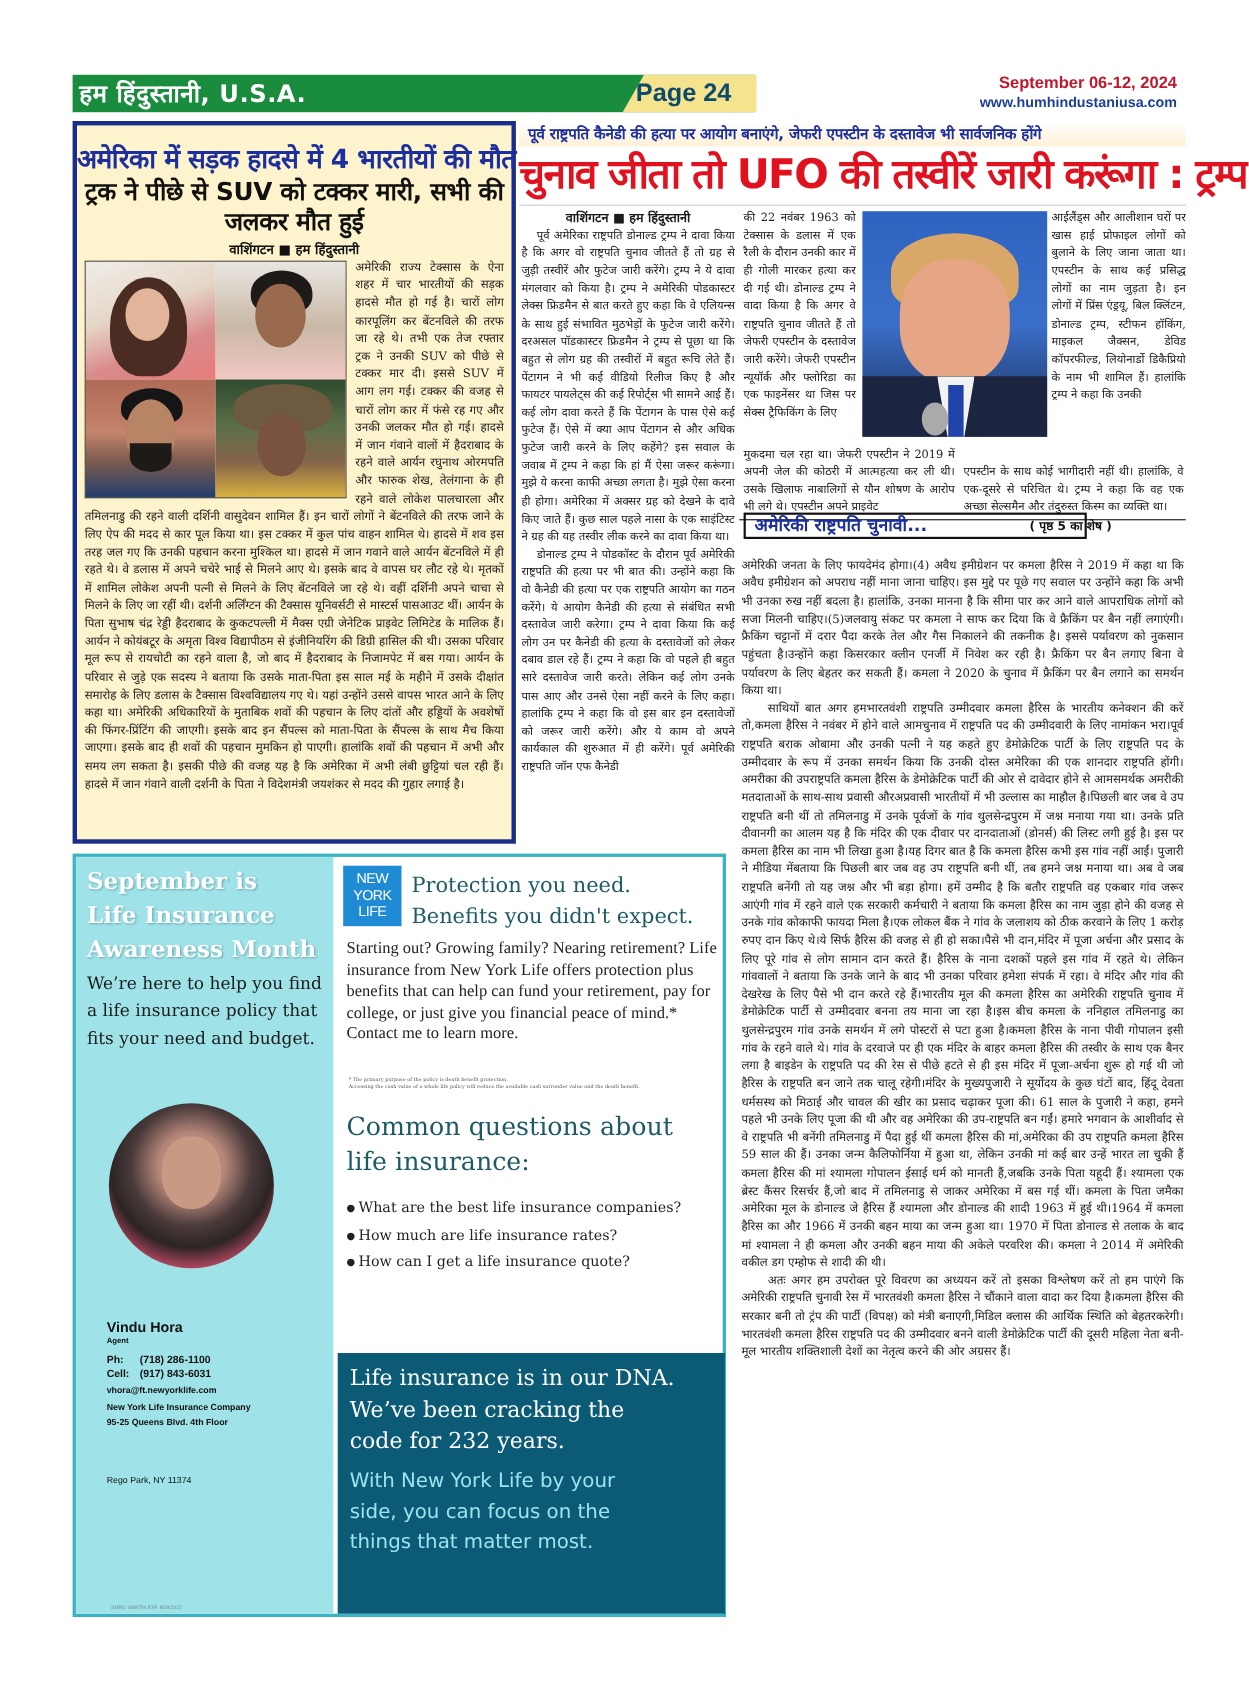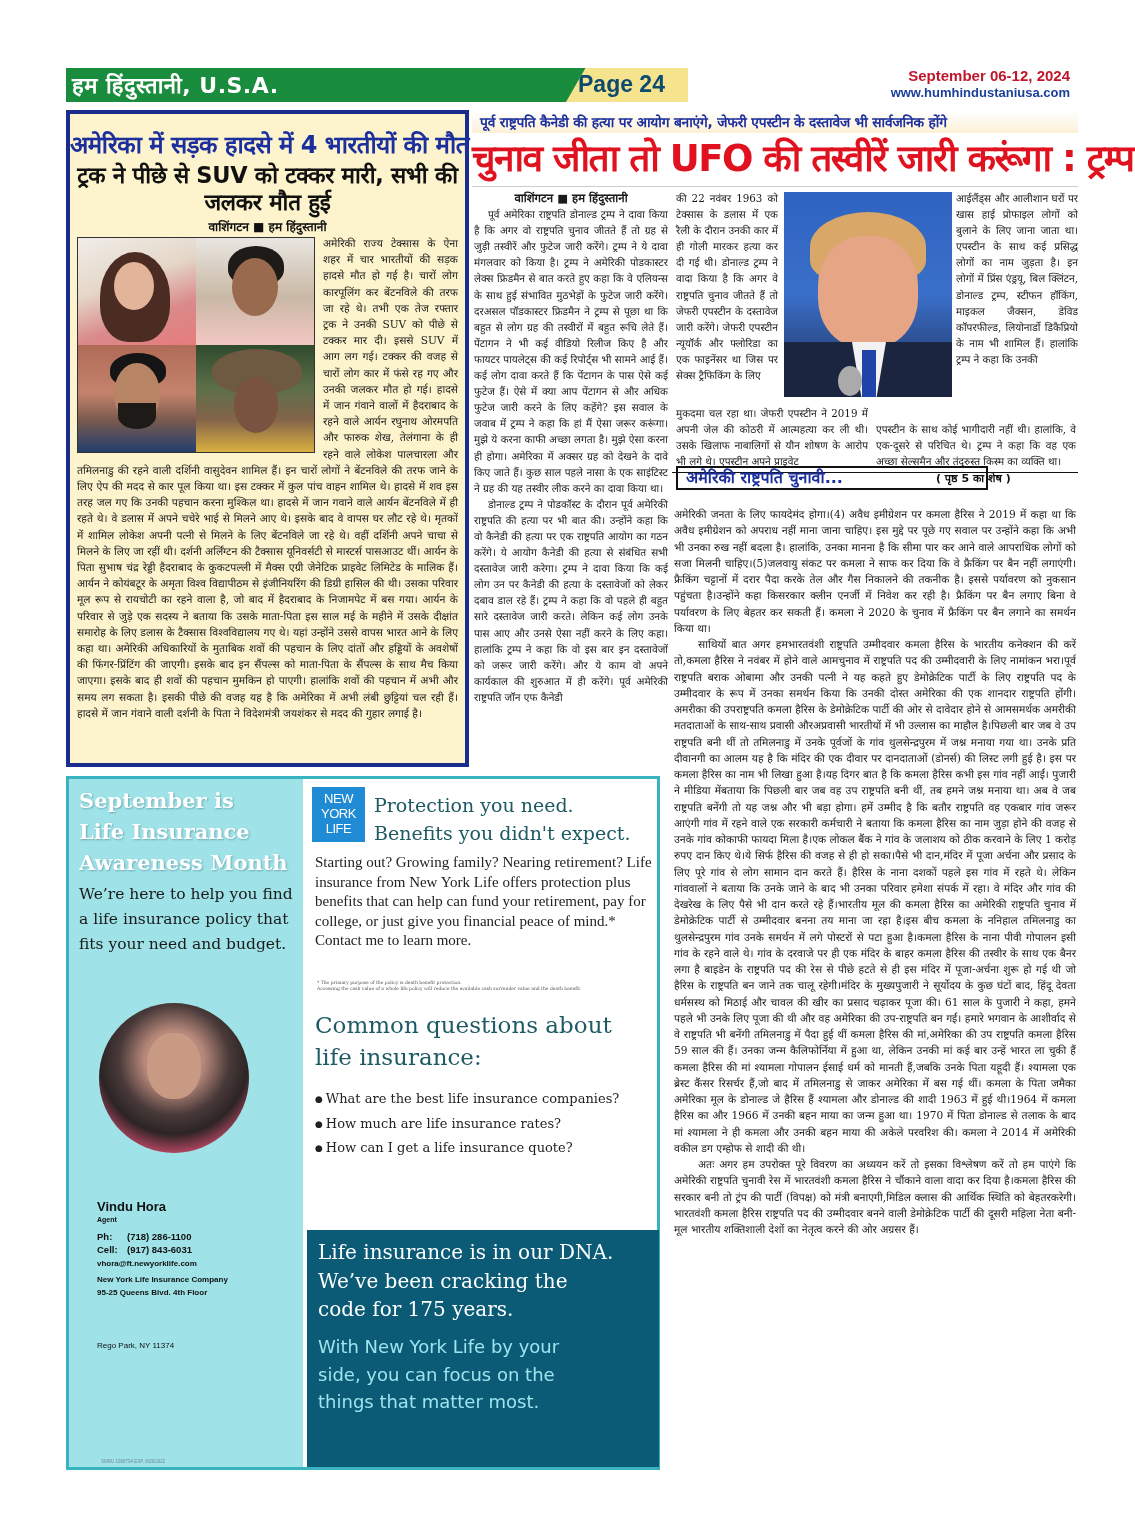--- a/index.html
+++ b/index.html
@@ -197,21 +197,21 @@
   </div>
   <ul class="ad-qlist">
     <li>What are the best life insurance companies?</li>
     <li>How much are life insurance rates?</li>
     <li>How can I get a life insurance quote?</li>
   </ul>
   <div class="ad-dna">
     <div class="dna-h">
       <div>Life insurance is in our DNA.</div>
       <div>We’ve been cracking the</div>
-      <div>code for 175 years.</div>
+      <div>code for 232 years.</div>
     </div>
     <div class="dna-s">
       <div>With New York Life by your</div>
       <div>side, you can focus on the</div>
       <div>things that matter most.</div>
     </div>
   </div>
 </div>
 
 </body></html>

